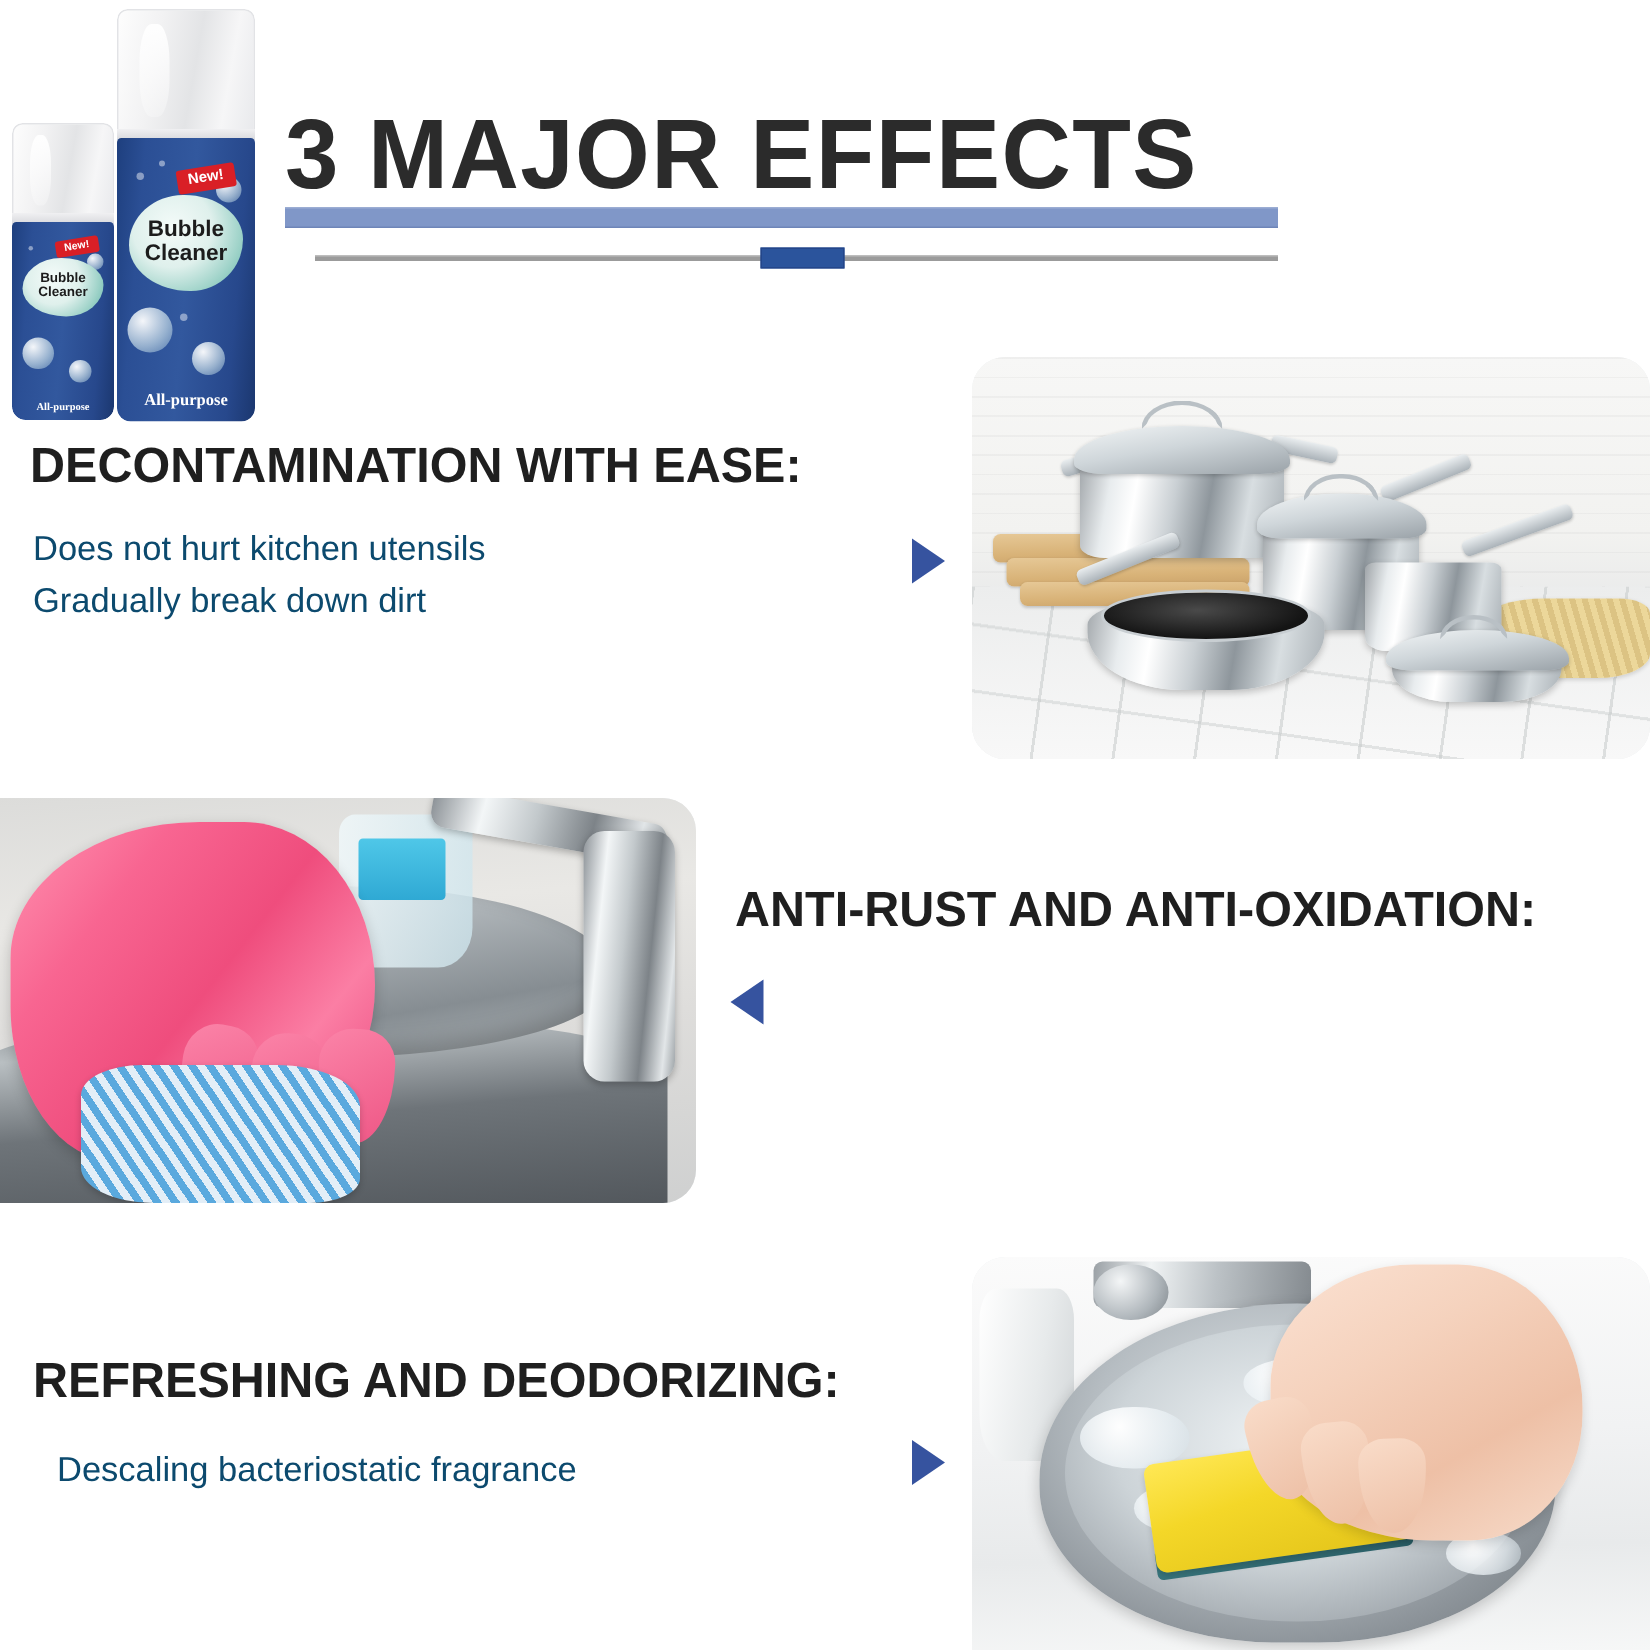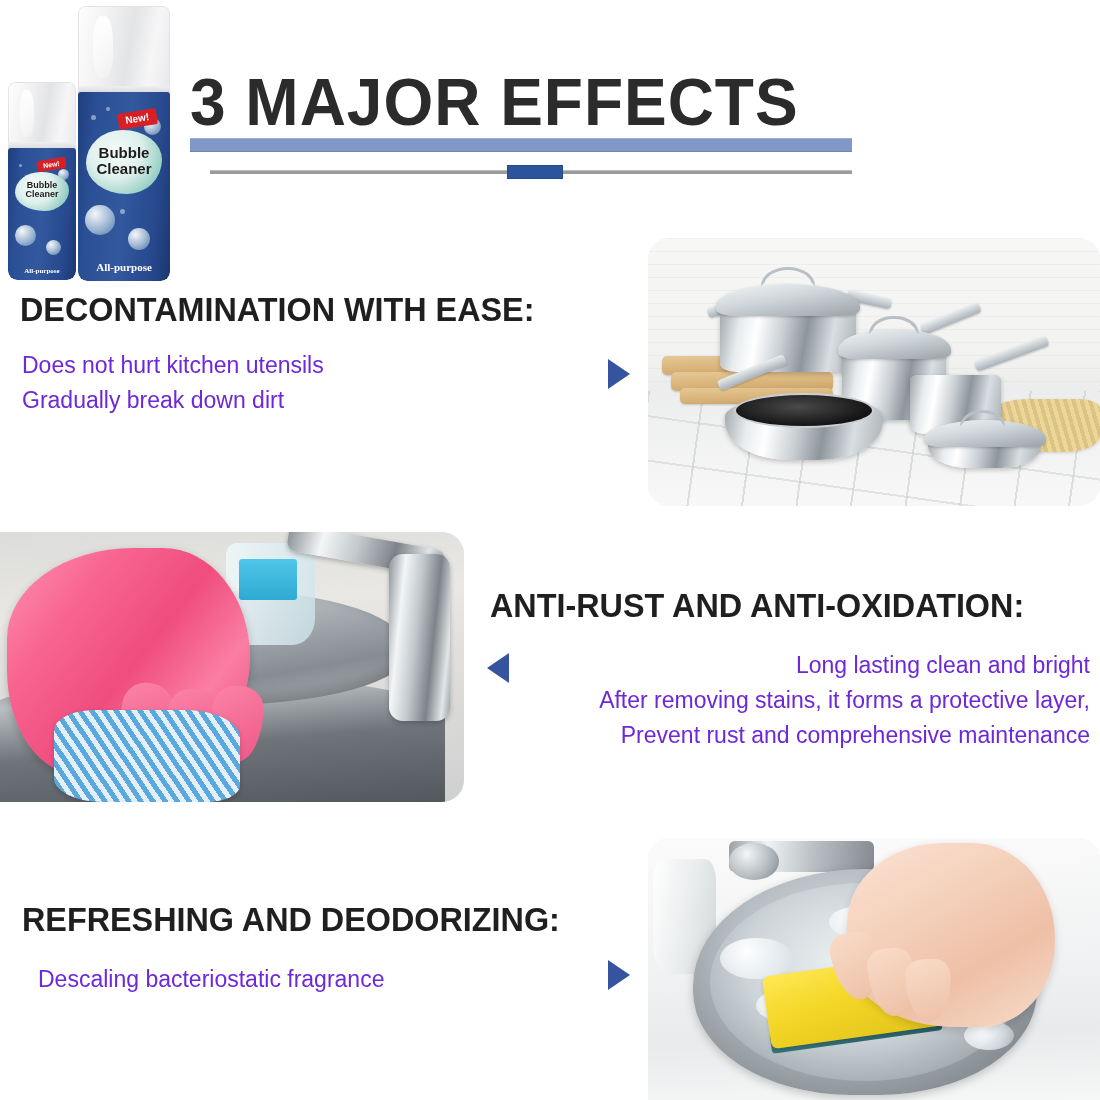--- a/index.html
+++ b/index.html
@@ -363,21 +363,21 @@
     color: #1f1f1f;
     font-size: 33px;
     line-height: 36px;
     white-space: nowrap;
     transform: scaleX(0.98);
   }
   .sec-body {
     position: absolute;
     font-family: "Liberation Sans", sans-serif;
     font-weight: normal;
-    color: #6d28d9;
+    color: #0c4a6e;
     font-size: 23px;
     line-height: 35px;
   }
   .sec-body .line { display: block; white-space: nowrap; }
 
   #head-1 { left: 20px;  top: 292px; transform-origin: left center; }
   #body-1 { left: 22px;  top: 348px; text-align: left; }
   #head-2 { left: 490px; top: 588px; transform-origin: left center; }
   #body-2 { left: 490px; top: 648px; width: 600px; text-align: right; }
   #head-3 { left: 22px;  top: 902px; transform-origin: left center; }
@@ -526,25 +526,20 @@
   </div>
 
   <div class="sec-head" id="head-1">DECONTAMINATION WITH EASE:</div>
   <div class="sec-body" id="body-1">
     <span class="line">Does not hurt kitchen utensils</span>
     <span class="line">Gradually break down dirt</span>
   </div>
   <div class="tri tri-right" id="arrow-1"></div>
 
   <div class="sec-head" id="head-2">ANTI-RUST AND ANTI-OXIDATION:</div>
-  <div class="sec-body" id="body-2">
-    <span class="line">Long lasting clean and bright</span>
-    <span class="line">After removing stains, it forms a protective layer,</span>
-    <span class="line">Prevent rust and comprehensive maintenance</span>
-  </div>
   <div class="tri tri-left" id="arrow-2"></div>
 
   <div class="sec-head" id="head-3">REFRESHING AND DEODORIZING:</div>
   <div class="sec-body" id="body-3">
     <span class="line">Descaling bacteriostatic fragrance</span>
   </div>
   <div class="tri tri-right" id="arrow-3"></div>
 
 </div>
 

